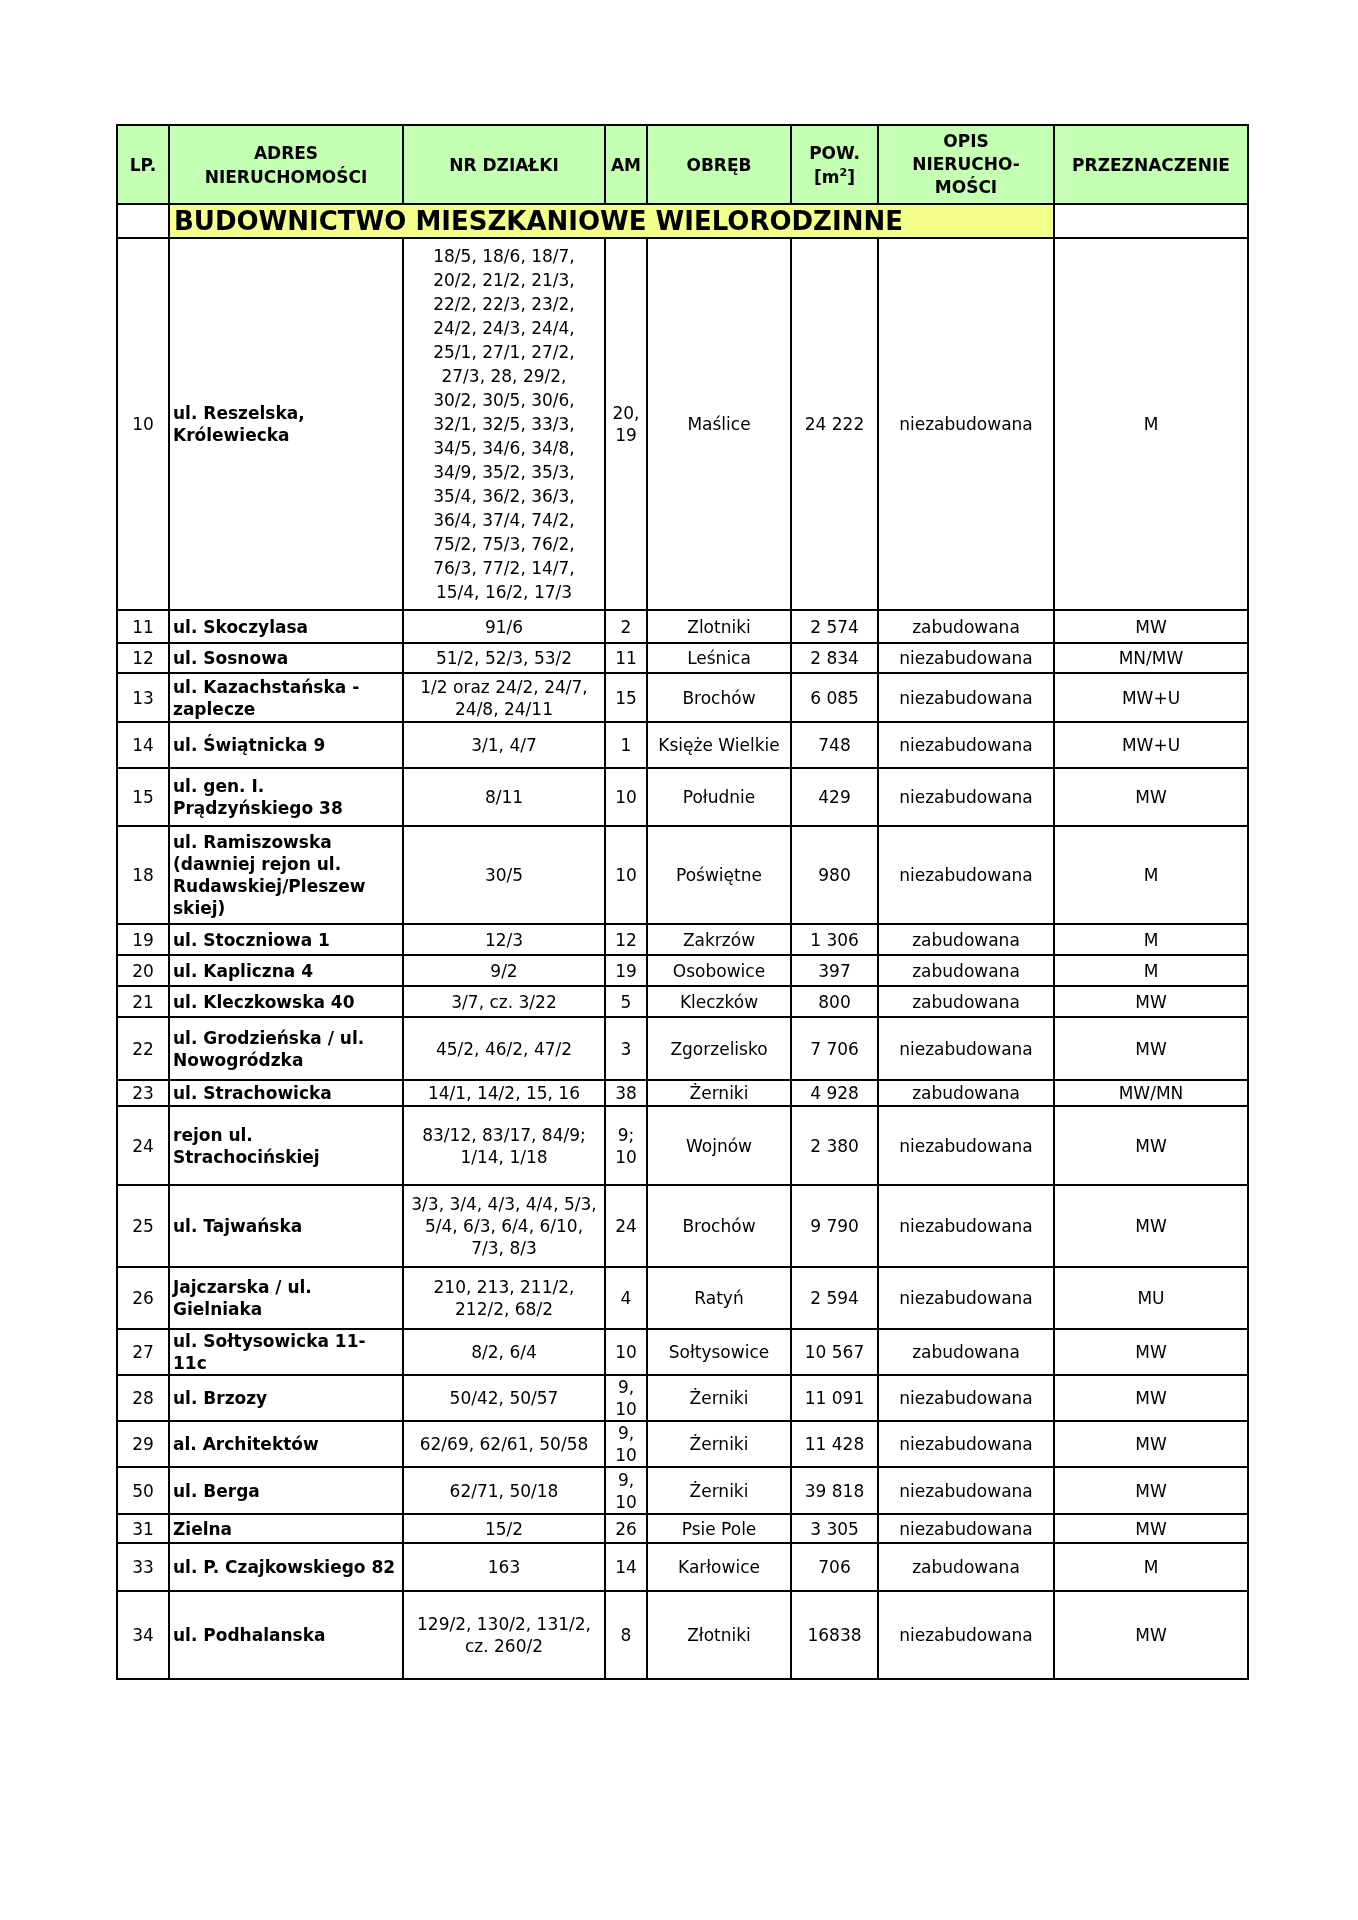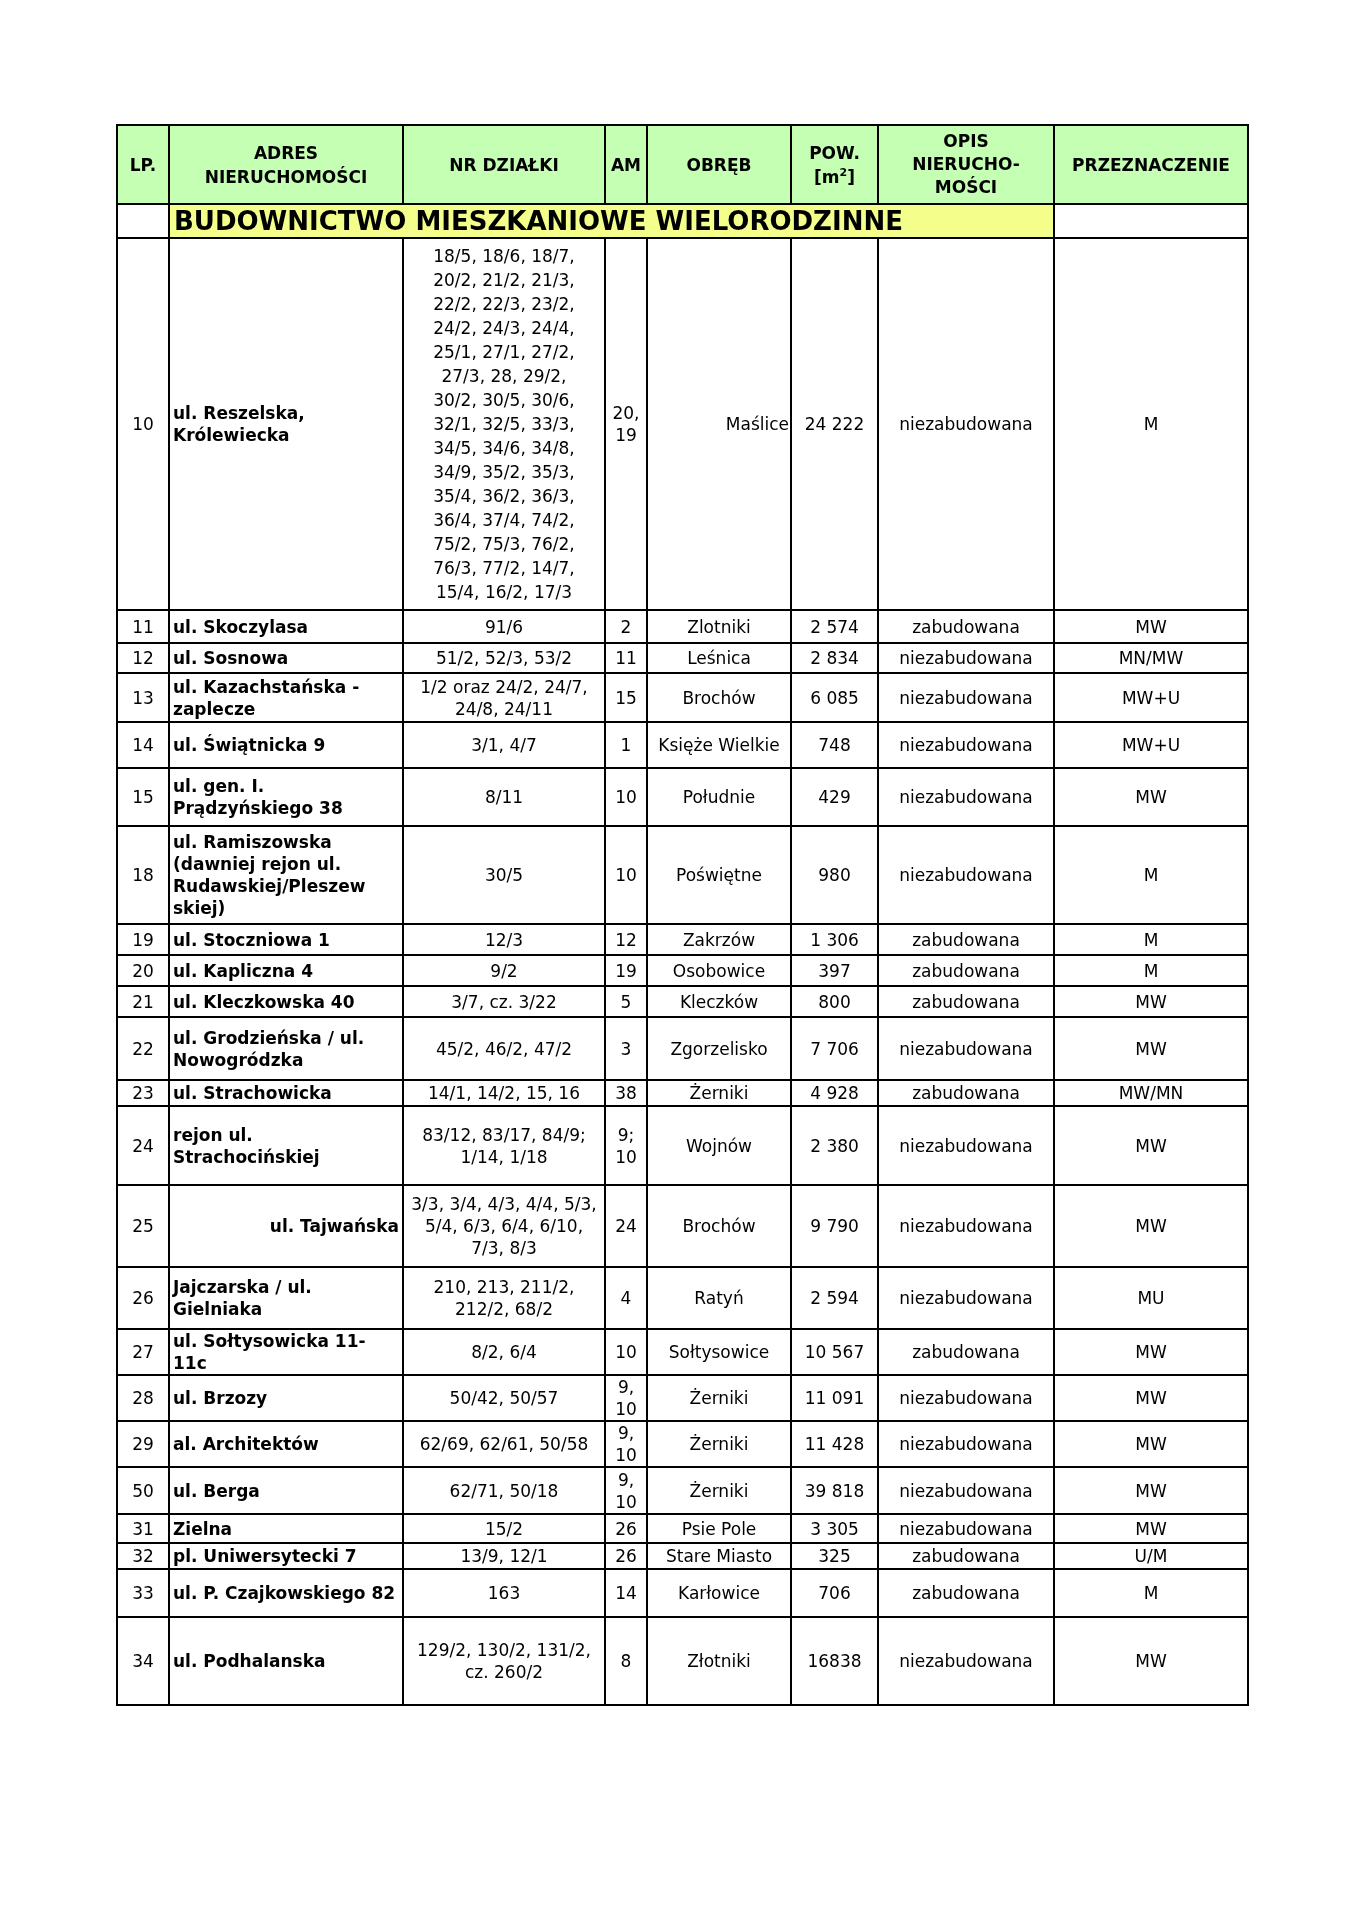--- a/index.html
+++ b/index.html
@@ -68,21 +68,21 @@
 30/2, 30/5, 30/6,
 32/1, 32/5, 33/3,
 34/5, 34/6, 34/8,
 34/9, 35/2, 35/3,
 35/4, 36/2, 36/3,
 36/4, 37/4, 74/2,
 75/2, 75/3, 76/2,
 76/3, 77/2, 14/7,
 15/4, 16/2, 17/3</td>
         <td class="c" style="padding: 0px; line-height: 22px; text-align: center;">20, 19</td>
-        <td class="c" style="padding: 8px 1px; text-align: right;">Maślice</td>
+        <td class="c" style="padding: 8px 1px;">Maślice</td>
         <td class="c">24 222</td>
         <td class="c">niezabudowana</td>
         <td class="c">M</td>
       </tr>
       <tr style="height: 33px;">
         <td class="c">11</td>
         <td class="l b" style="line-height: 22px;">ul. Skoczylasa</td>
         <td class="c parcels" style="line-height: 22px;">91/6</td>
         <td class="c" style="padding: 0px; line-height: 22px;">2</td>
         <td class="c" style="padding: 0px 1px;">Zlotniki</td>
@@ -195,21 +195,21 @@
         <td class="l b" style="line-height: 22px;">rejon ul. Strachocińskiej</td>
         <td class="c parcels" style="line-height: 22px;">83/12, 83/17, 84/9; 1/14, 1/18</td>
         <td class="c" style="padding: 0px; line-height: 22px;">9; 10</td>
         <td class="c" style="padding: 0px 1px;">Wojnów</td>
         <td class="c">2 380</td>
         <td class="c">niezabudowana</td>
         <td class="c">MW</td>
       </tr>
       <tr style="height: 82px;">
         <td class="c">25</td>
-        <td class="l b" style="line-height: 22px; text-align: right;">ul. Tajwańska</td>
+        <td class="l b" style="line-height: 22px;">ul. Tajwańska</td>
         <td class="c parcels" style="line-height: 22px;">3/3, 3/4, 4/3, 4/4, 5/3, 5/4, 6/3, 6/4, 6/10, 7/3, 8/3</td>
         <td class="c" style="padding: 0px; line-height: 22px;">24</td>
         <td class="c" style="padding: 0px 1px;">Brochów</td>
         <td class="c">9 790</td>
         <td class="c">niezabudowana</td>
         <td class="c">MW</td>
       </tr>
       <tr style="height: 62px;">
         <td class="c">26</td>
         <td class="l b" style="line-height: 22px;">Jajczarska / ul. Gielniaka</td>
@@ -263,30 +263,20 @@
       <tr style="height: 29px;">
         <td class="c">31</td>
         <td class="l b" style="line-height: 22px;">Zielna</td>
         <td class="c parcels" style="line-height: 22px;">15/2</td>
         <td class="c" style="padding: 0px; line-height: 22px;">26</td>
         <td class="c" style="padding: 0px 1px;">Psie Pole</td>
         <td class="c">3 305</td>
         <td class="c">niezabudowana</td>
         <td class="c">MW</td>
       </tr>
-      <tr style="height: 25px;">
-        <td class="c">32</td>
-        <td class="l b" style="line-height: 22px;">pl. Uniwersytecki 7</td>
-        <td class="c parcels" style="line-height: 22px;">13/9, 12/1</td>
-        <td class="c" style="padding: 0px; line-height: 22px;">26</td>
-        <td class="c" style="padding: 0px 1px;">Stare Miasto</td>
-        <td class="c">325</td>
-        <td class="c">zabudowana</td>
-        <td class="c">U/M</td>
-      </tr>
       <tr style="height: 48px;">
         <td class="c">33</td>
         <td class="l b" style="line-height: 22px;">ul. P. Czajkowskiego 82</td>
         <td class="c parcels" style="line-height: 22px;">163</td>
         <td class="c" style="padding: 0px; line-height: 22px;">14</td>
         <td class="c" style="padding: 0px 1px;">Karłowice</td>
         <td class="c">706</td>
         <td class="c">zabudowana</td>
         <td class="c">M</td>
       </tr>

